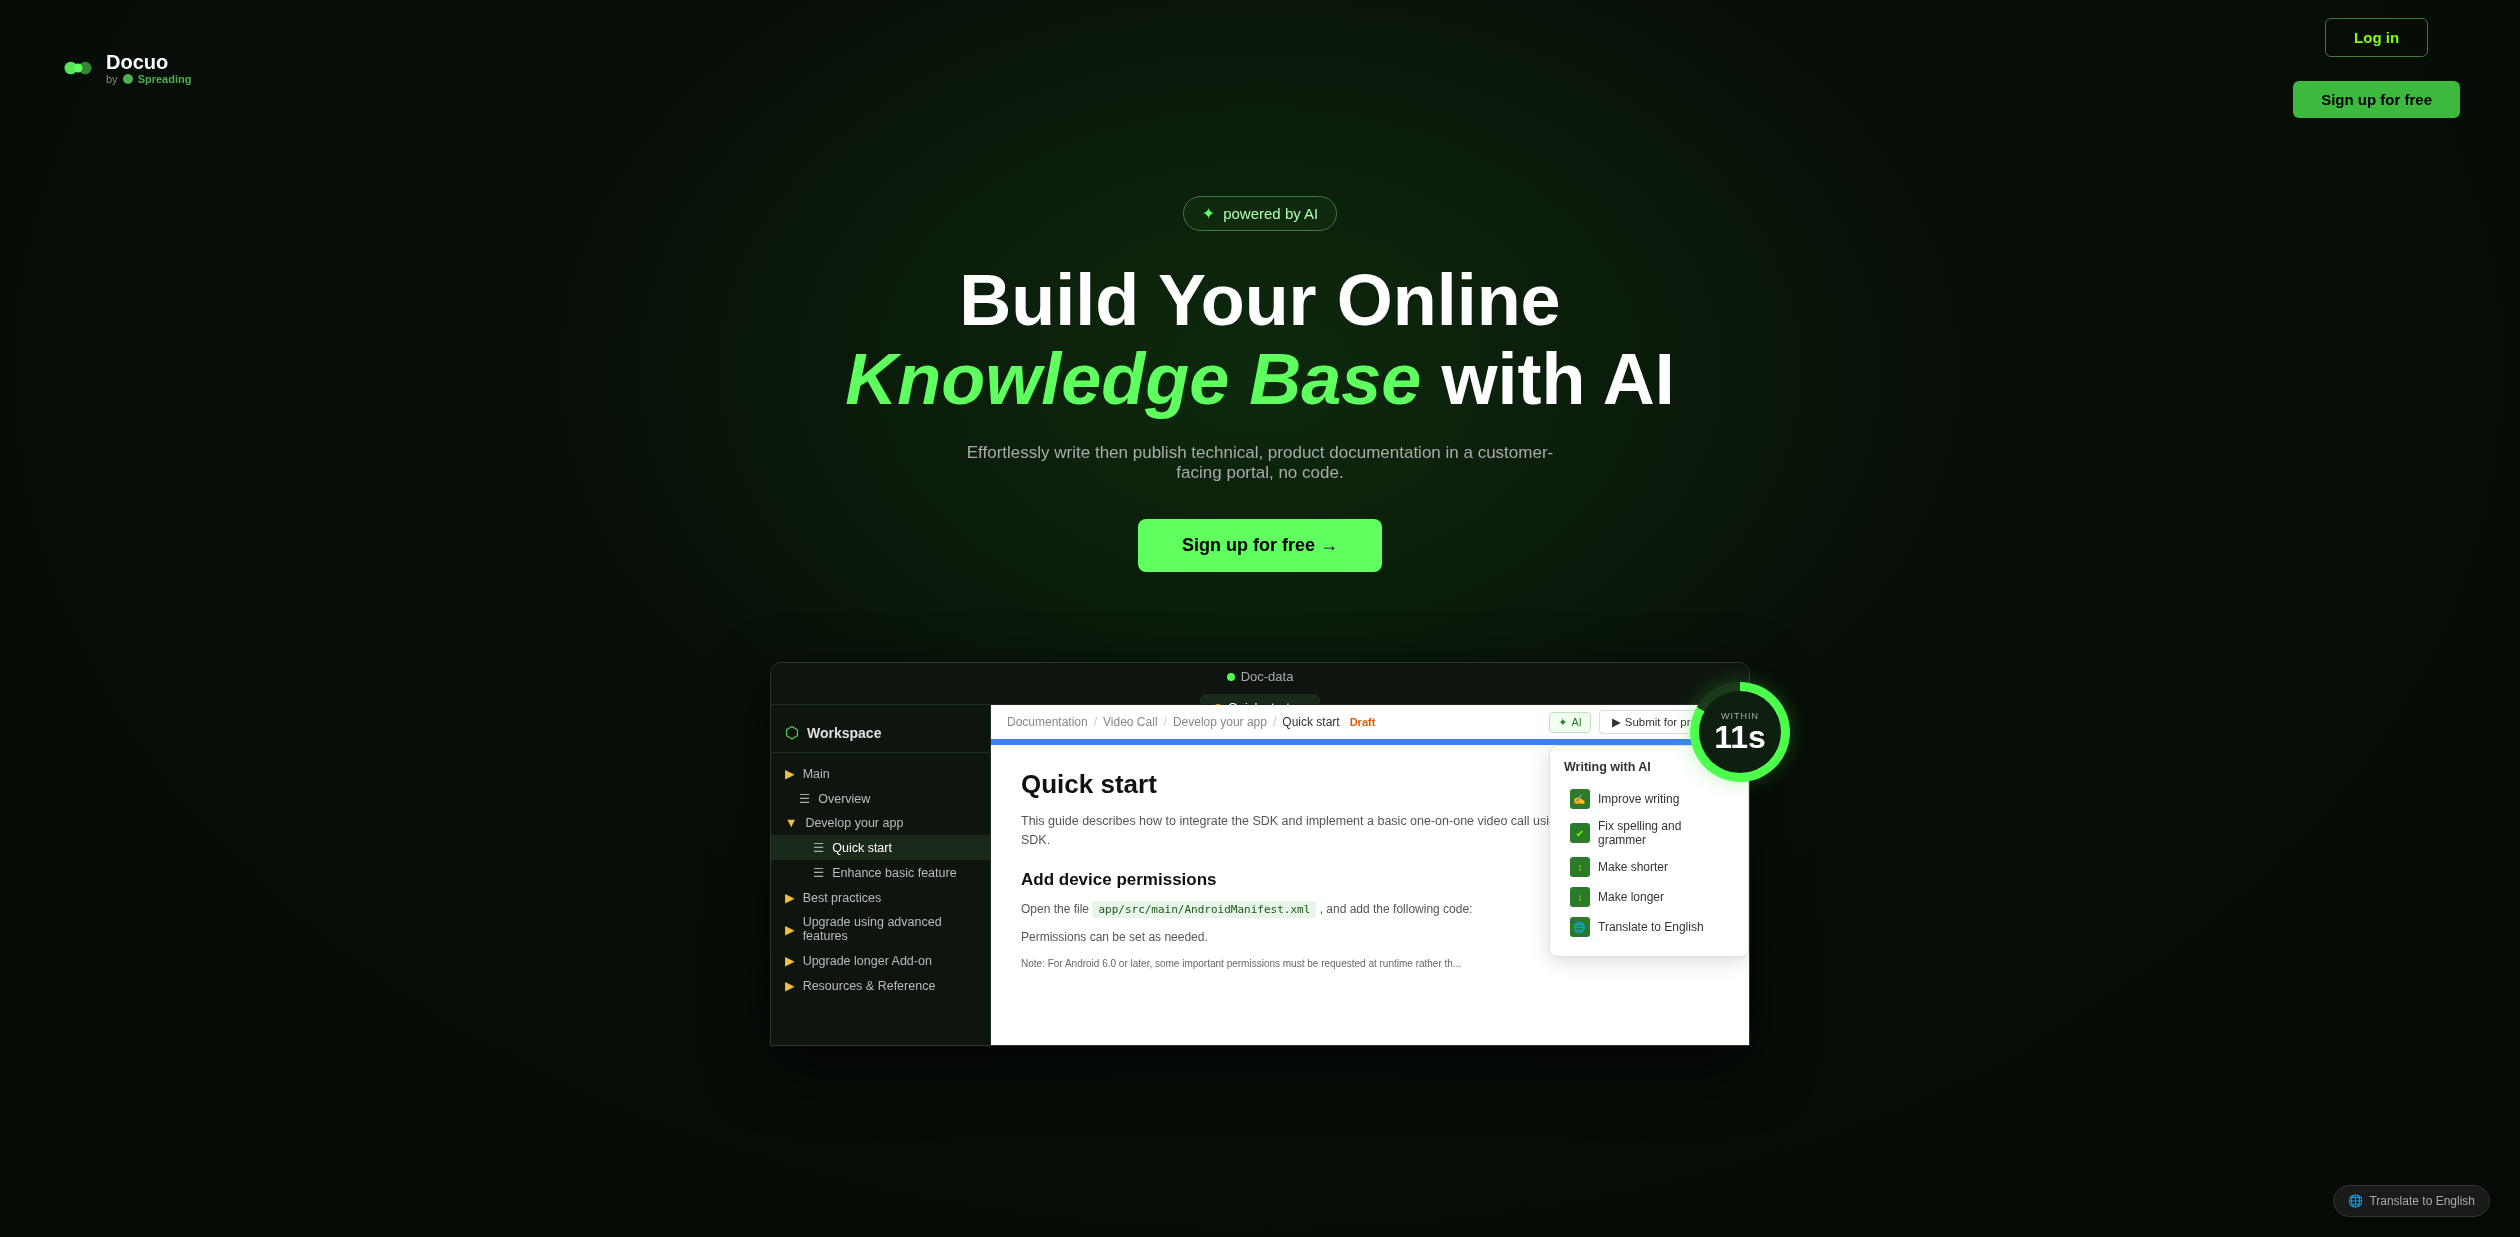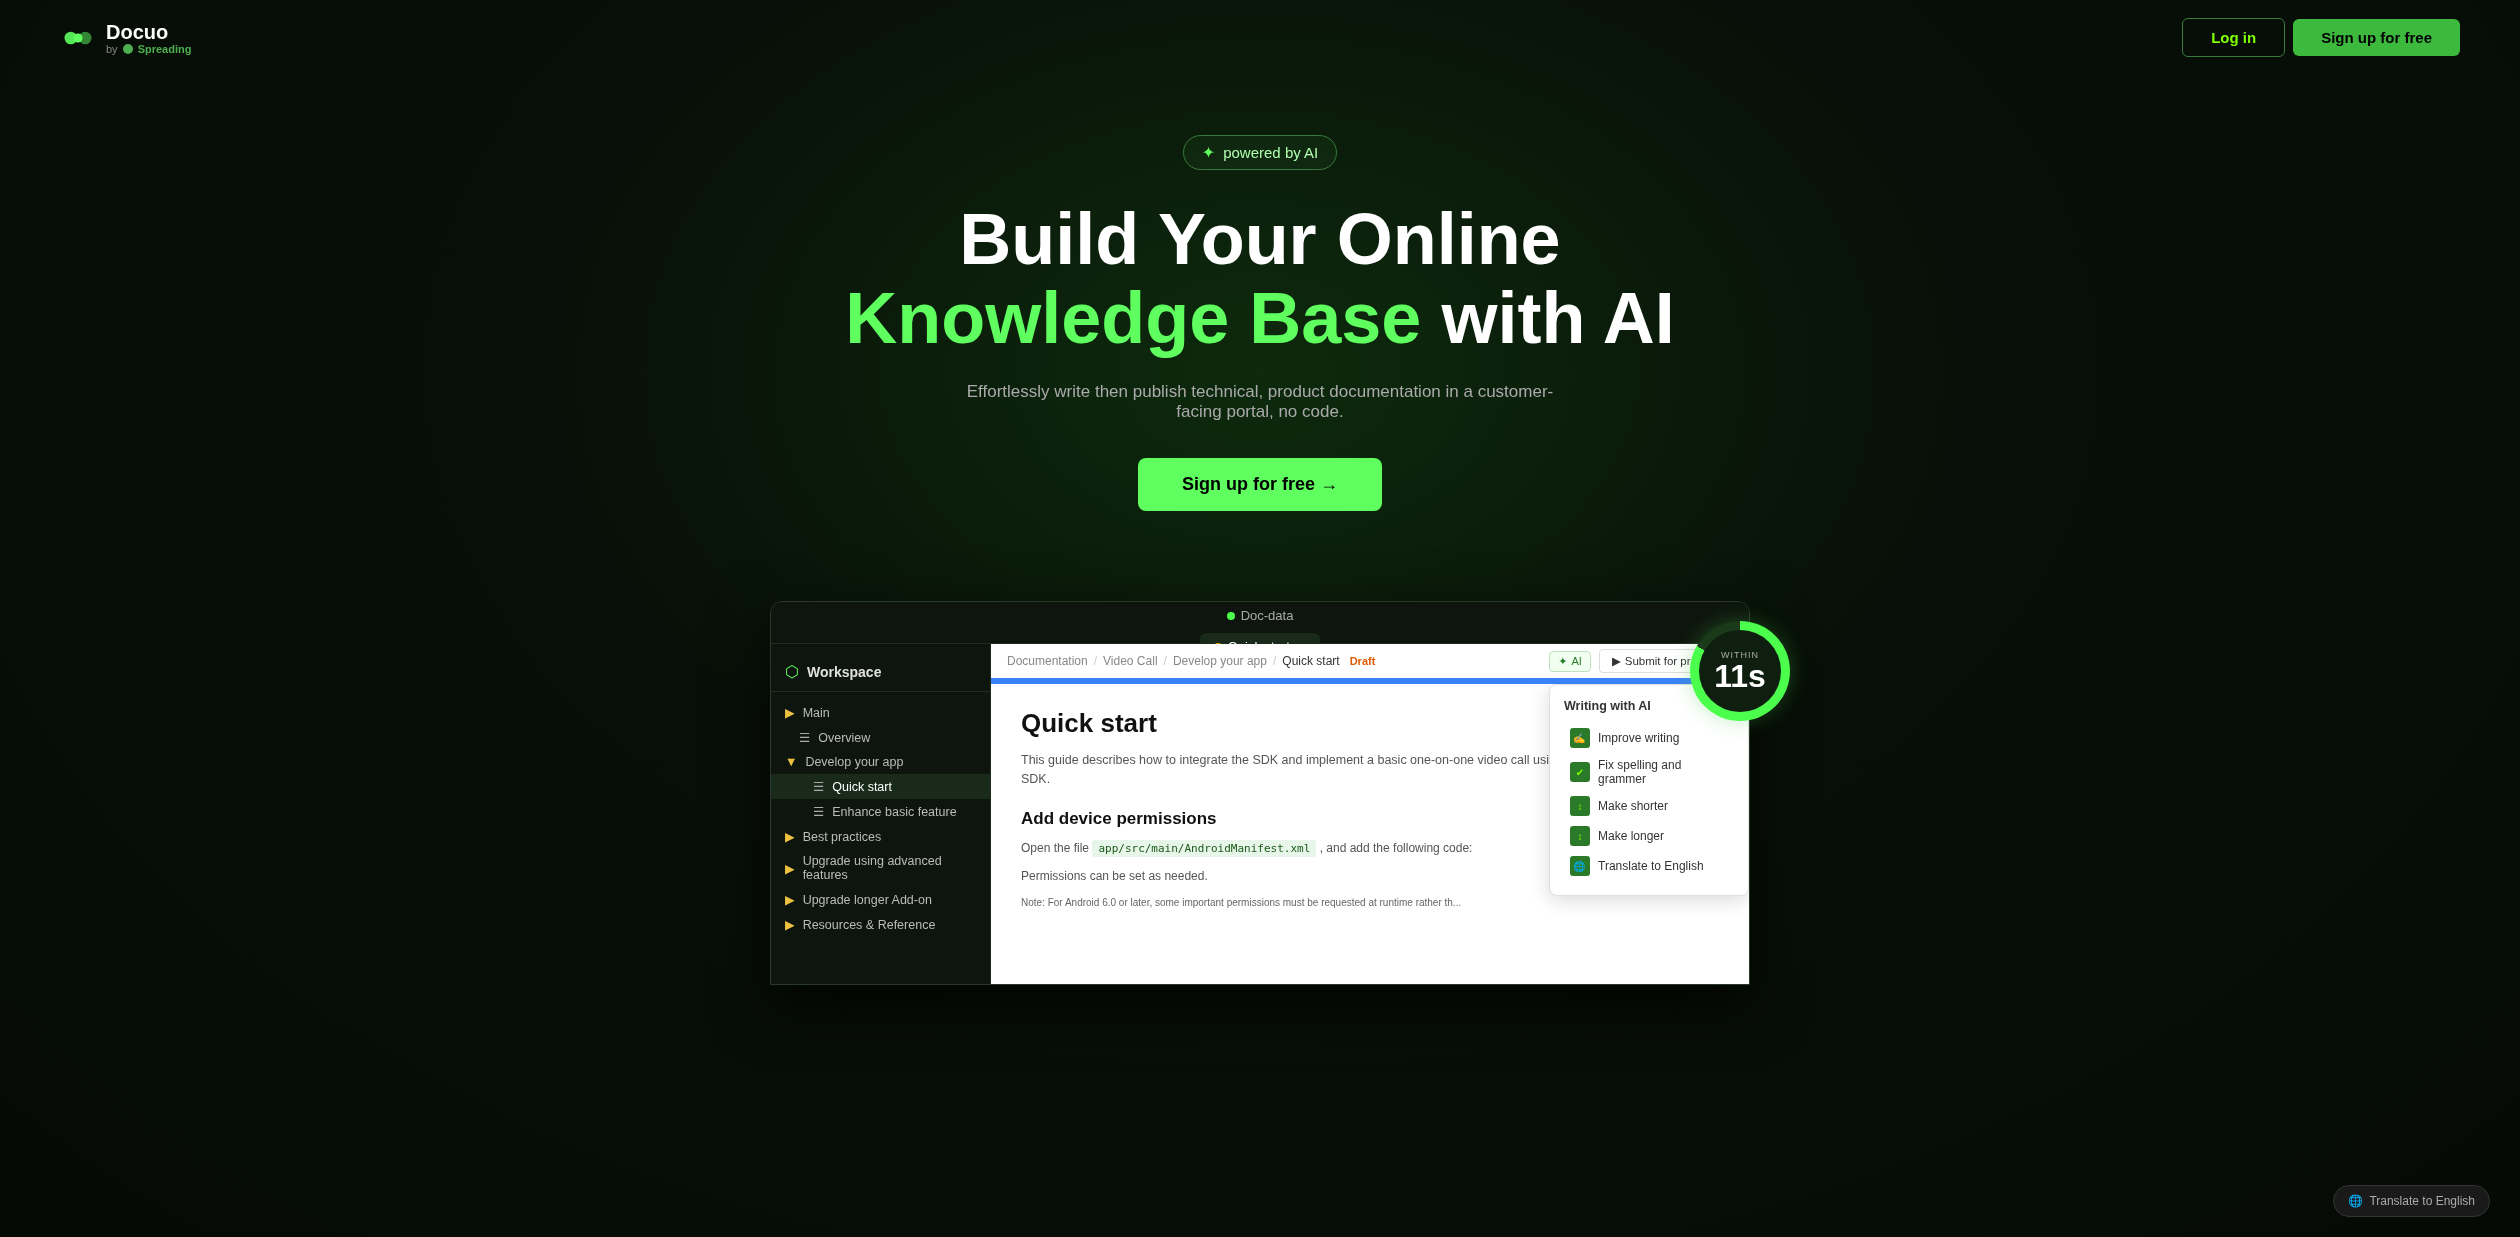--- a/index.html
+++ b/index.html
@@ -59,22 +59,23 @@
       gap: 4px;
     }
 
     .logo-by .spreading {
       color: #4caf50;
       font-weight: 600;
     }
 
     .header-buttons {
       display: flex;
-      gap: 8px;
-      align-items: center;
+      gap: 24px;
+      align-items: center;
+      flex-direction: column;
     }
 
     .btn-login {
       background: transparent;
       border: 1.5px solid #3a7a3a;
       color: #7fff00;
       padding: 10px 28px;
       border-radius: 6px;
       font-size: 15px;
       font-weight: 600;
@@ -123,20 +124,21 @@
       color: #fff;
       line-height: 1.1;
       margin-bottom: 24px;
       max-width: 900px;
       margin-left: auto;
       margin-right: auto;
     }
 
     .hero-title .highlight {
       color: #5fff5f;
+      font-style: italic;
     }
 
     .hero-subtitle {
       color: #aaa;
       font-size: 17px;
       margin-bottom: 36px;
       max-width: 600px;
       margin-left: auto;
       margin-right: auto;
     }

